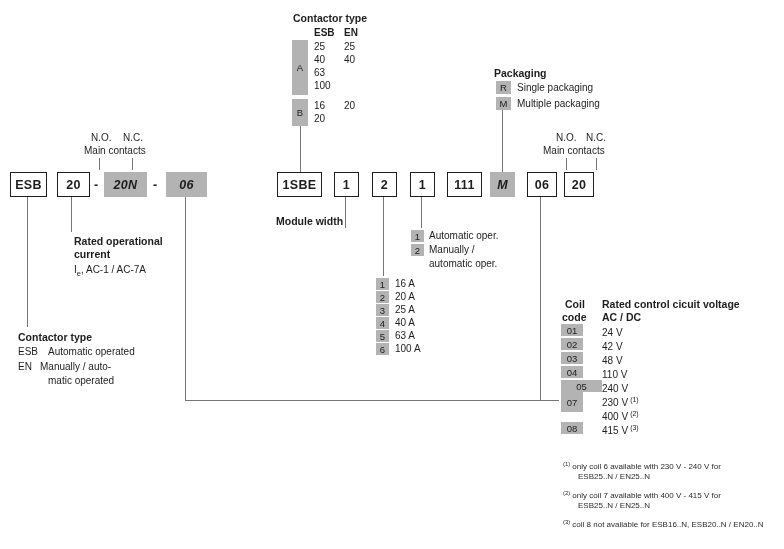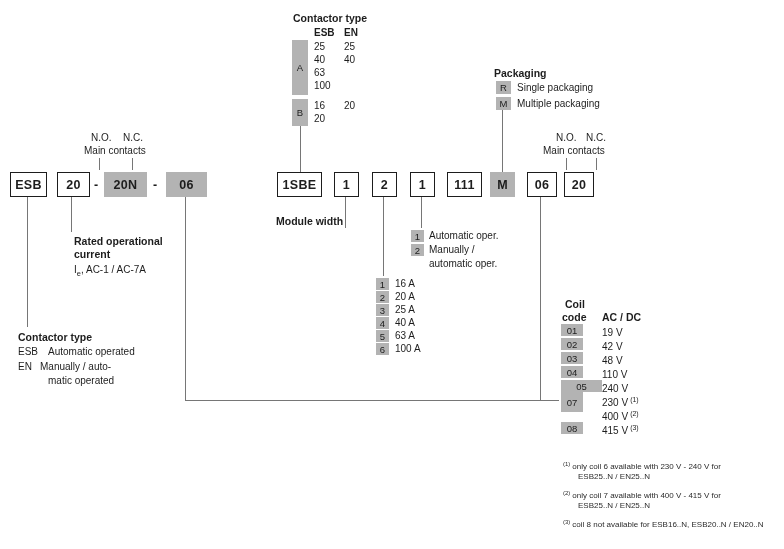--- a/index.html
+++ b/index.html
@@ -6,21 +6,21 @@
   .canvas {
     position:relative; width:784px; height:549px; background:#ffffff; overflow:hidden;
     font-family:"Liberation Sans", sans-serif; color:#1d1d1d;
   }
   .box {
     position:absolute; top:172px; height:25px; box-sizing:border-box;
     border:1.5px solid #1d1d1d; background:#fff;
     display:flex; align-items:center; justify-content:center;
     font-weight:bold; font-size:12.5px; letter-spacing:0.3px;
   }
-  .box.gray { border:none; background:#b3b3b3; }
+  .box.gray { border:none; background:#b3b3b3;font-style:italic; }
   .dash {
     position:absolute; top:172px; height:25px; width:10px;
     display:flex; align-items:center; justify-content:center;
     font-weight:bold; font-size:12.5px;
   }
   .chip {
     position:absolute; background:#b3b3b3; color:#1d1d1d;
     display:flex; align-items:center; justify-content:center; font-size:9.5px;
   }
   .lbl { position:absolute; font-size:10px; line-height:12px; white-space:nowrap; color:#1d1d1d; }
@@ -111,25 +111,26 @@
   <span class="lbl" style="left:74px;top:264px"><span>I</span><sub class="e">e</sub><span>, AC-1 / AC-7A</span></span>
 
   <span class="lbl b t11" style="left:18px;top:331px">Contactor type</span>
   <span class="lbl" style="left:18px;top:346px">ESB</span>
   <span class="lbl" style="left:48px;top:346px">Automatic operated</span>
   <span class="lbl" style="left:18px;top:361px">EN</span>
   <span class="lbl" style="left:40px;top:361px">Manually / auto-</span>
   <span class="lbl" style="left:48px;top:375px">matic operated</span>
 
   <span class="lbl b t11" style="left:565px;top:298px">Coil</span>
+  <span class="lbl b t11" style="left:602px;top:298px">Rated control cicuit voltage</span>
   <span class="lbl b t11" style="left:562px;top:311px">code</span>
   <span class="lbl b t11" style="left:602px;top:311px">AC / DC</span>
 
   <div class="chip" style="left:561px;top:324px;width:22px;height:12px">01</div>
-  <span class="lbl" style="left:602px;top:324px"><span>19 V</span><span class="supv"></span></span>
+  <span class="lbl" style="left:602px;top:324px"><span>24 V</span><span class="supv"></span></span>
   <div class="chip" style="left:561px;top:338px;width:22px;height:12px">02</div>
   <span class="lbl" style="left:602px;top:338px"><span>42 V</span><span class="supv"></span></span>
   <div class="chip" style="left:561px;top:352px;width:22px;height:12px">03</div>
   <span class="lbl" style="left:602px;top:352px"><span>48 V</span><span class="supv"></span></span>
   <div class="chip" style="left:561px;top:366px;width:22px;height:12px">04</div>
   <span class="lbl" style="left:602px;top:366px"><span>110 V</span><span class="supv"></span></span>
   <div class="chip" style="left:561px;top:380px;width:41px;height:12px">05</div>
   <span class="lbl" style="left:602px;top:380px"><span>240 V</span><span class="supv"></span></span>
   <div class="chip" style="left:561px;top:394px;width:22px;height:12px">06</div>
   <span class="lbl" style="left:602px;top:394px"><span>230 V</span><span class="supv">(1)</span></span>

